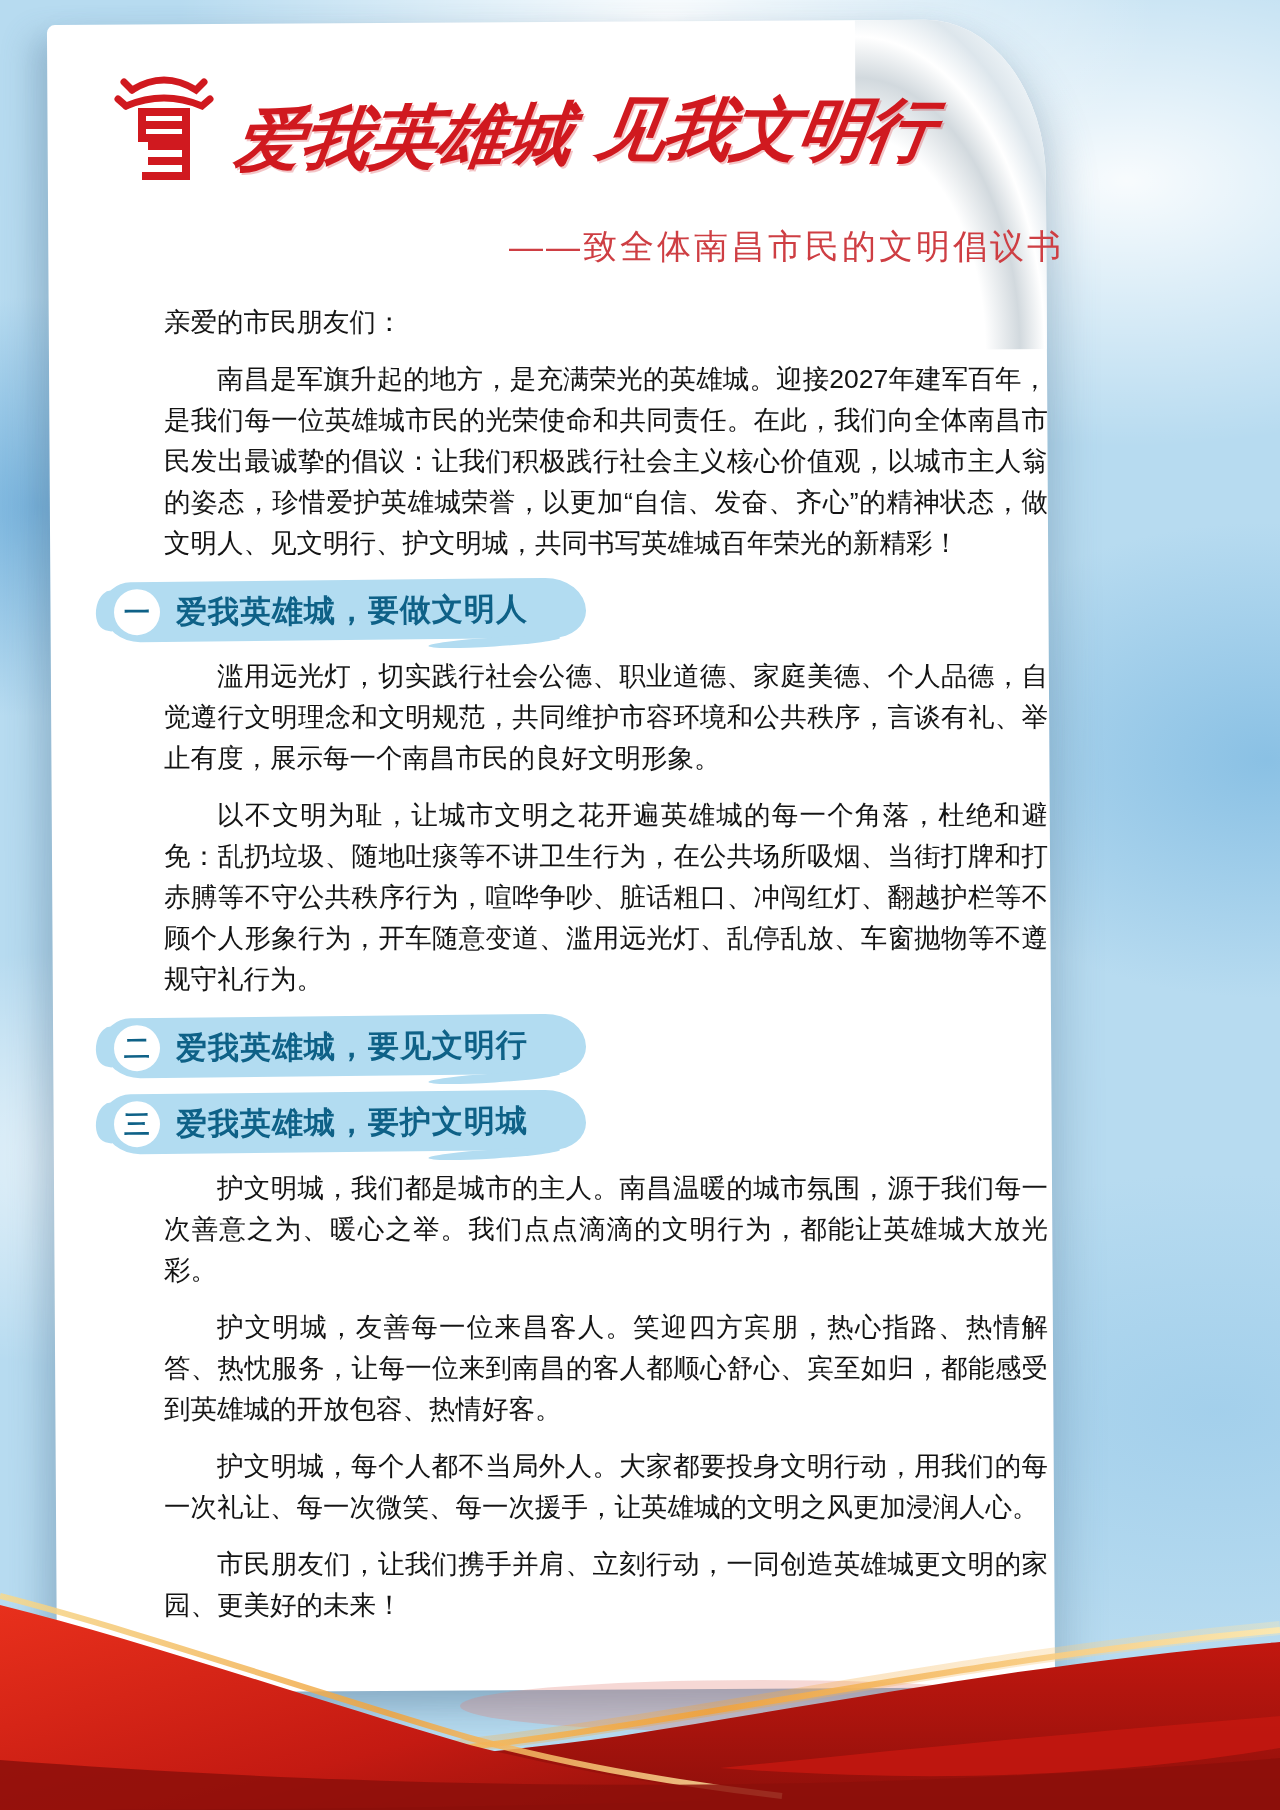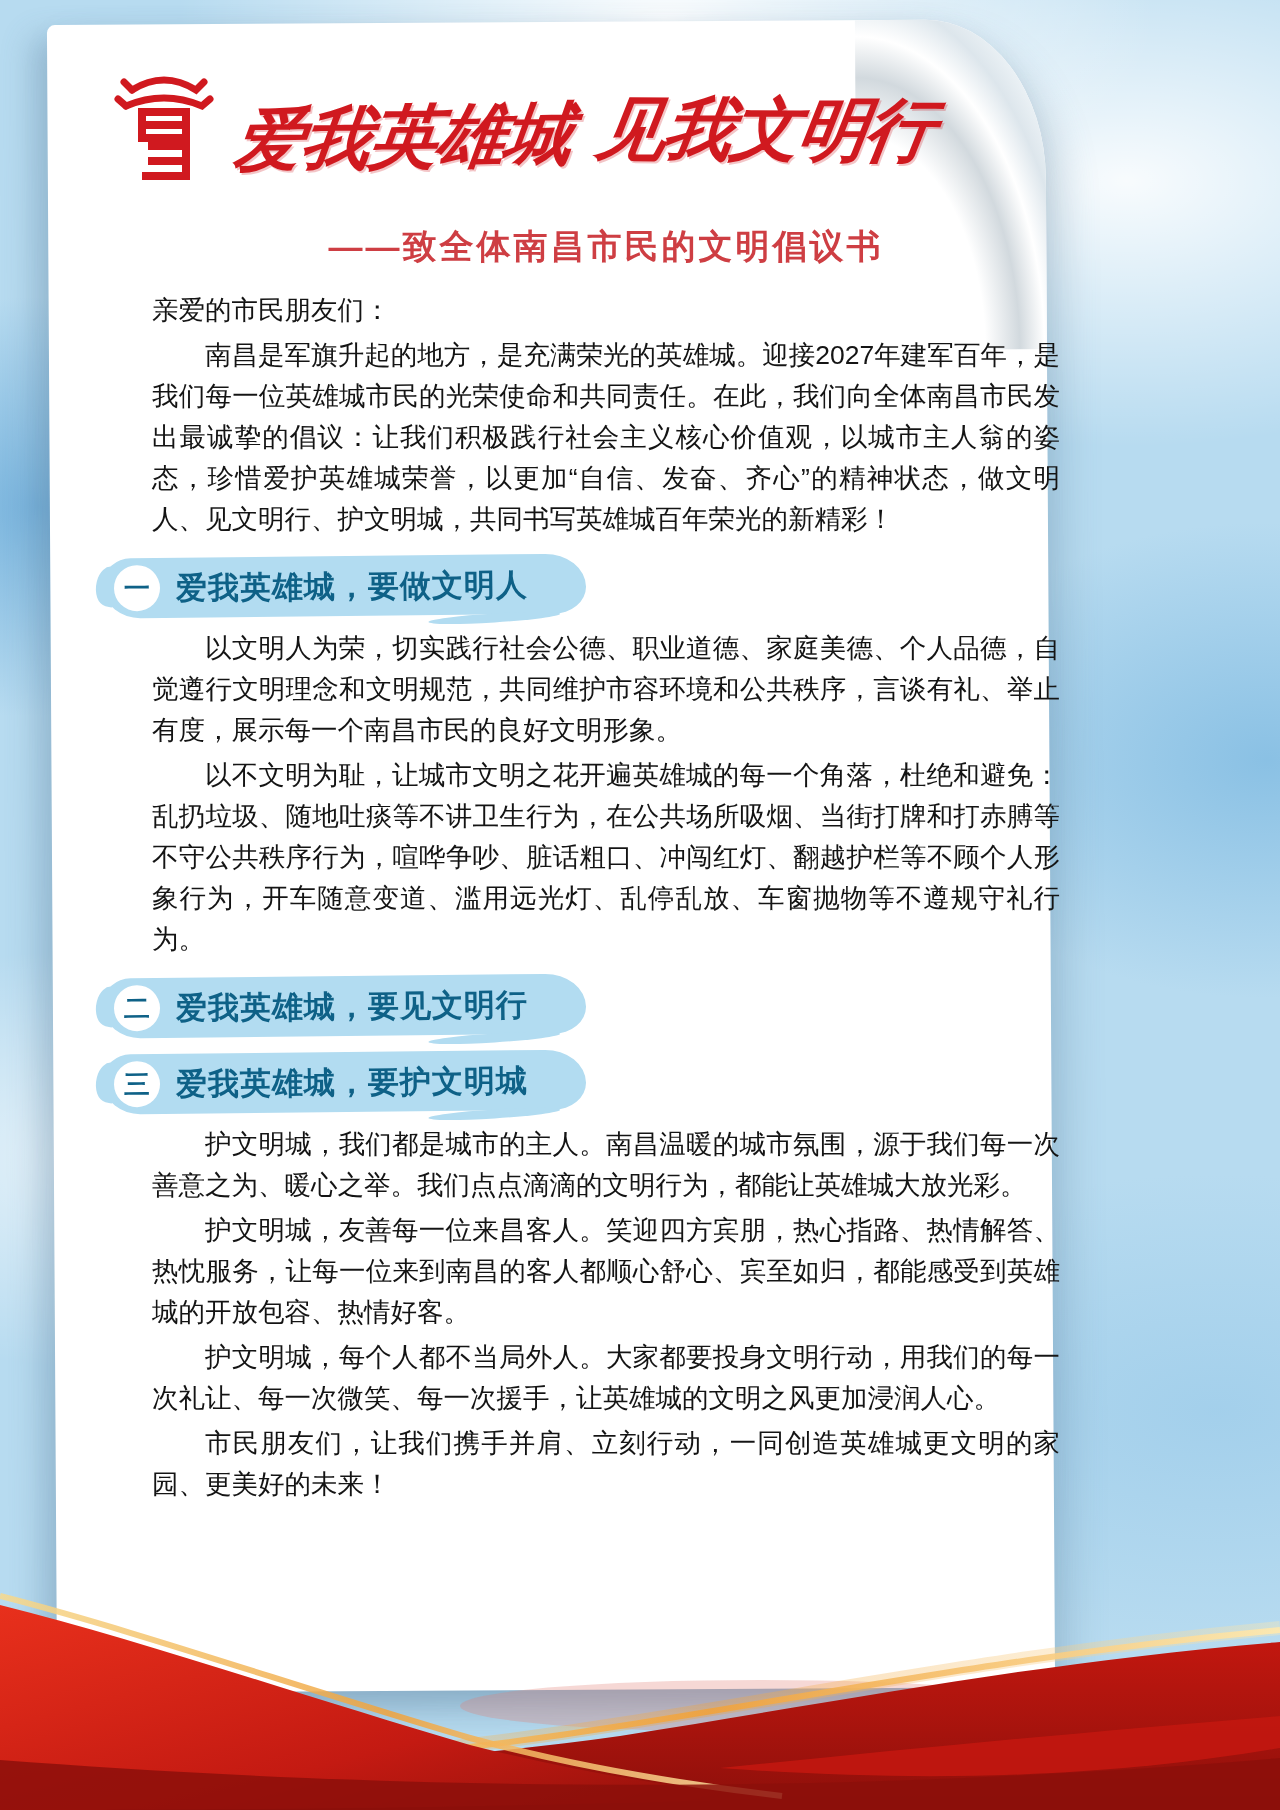--- a/index.html
+++ b/index.html
@@ -37,30 +37,30 @@
   .title {
     position: absolute; left: 236px; top: 88px; width: 700px;
     color: #d0191f; font-weight: 900; font-style: italic;
     font-size: 69px; letter-spacing: -2px; white-space: nowrap;
     transform: skewX(-8deg) rotate(-1.2deg);
     text-shadow: 2px 2px 0 rgba(208,25,31,.25);
   }
   .title .t2 { margin-left: 26px; display: inline-block; transform: rotate(1.5deg); }
   .subtitle {
     position: absolute; left: 148px; top: 224px; width: 916px;
-    text-align: center; color: #ce3e43; font-weight: 700;
+    text-align: right; color: #ce3e43; font-weight: 400;
     font-size: 34px; letter-spacing: 3px;
   }
 
   
   .content {
     position: absolute; left: 148px; top: 286px; width: 916px;
     color: #141414; font-size: 26.5px; line-height: 41px; text-align: justify;
   }
-  .content p { margin: 4px; }
+  .content p { margin: 16px; }
   .content p.indent { text-indent: 2em; }
   .salutation { font-weight: 400; }
 
   .band {
     position: relative; width: fit-content; max-width: 100%;
     margin: 16px 0 12px -44px;
     display: flex; align-items: center; gap: 16px;
     background: #b2dcf1; padding: 7px 58px 7px 10px;
     border-radius: 34px 52px 42px 46px / 30px 42px 34px 38px;
     transform: rotate(-0.6deg);
@@ -121,21 +121,21 @@
   <div class="subtitle">——致全体南昌市民的文明倡议书</div>
 
   <div class="content">
     <p class="salutation">亲爱的市民朋友们：</p>
     <p class="indent">南昌是军旗升起的地方，是充满荣光的英雄城。迎接2027年建军百年，是我们每一位英雄城市民的光荣使命和共同责任。在此，我们向全体南昌市民发出最诚挚的倡议：让我们积极践行社会主义核心价值观，以城市主人翁的姿态，珍惜爱护英雄城荣誉，以更加“自信、发奋、齐心”的精神状态，做文明人、见文明行、护文明城，共同书写英雄城百年荣光的新精彩！</p>
 
     <div class="band">
       <span class="band-num">一</span>
       <span class="band-title">爱我英雄城，要做文明人</span>
     </div>
-    <p class="indent">以文明人为荣，切实践行社会公德、职业道德、家庭美德、个人品德，自觉遵行文明理念和文明规范，共同维护市容环境和公共秩序，言谈有礼、举止有度，展示每一个南昌市民的良好文明形象。</p>
+    <p class="indent">滥用远光灯，切实践行社会公德、职业道德、家庭美德、个人品德，自觉遵行文明理念和文明规范，共同维护市容环境和公共秩序，言谈有礼、举止有度，展示每一个南昌市民的良好文明形象。</p>
     <p class="indent">以不文明为耻，让城市文明之花开遍英雄城的每一个角落，杜绝和避免：乱扔垃圾、随地吐痰等不讲卫生行为，在公共场所吸烟、当街打牌和打赤膊等不守公共秩序行为，喧哗争吵、脏话粗口、冲闯红灯、翻越护栏等不顾个人形象行为，开车随意变道、滥用远光灯、乱停乱放、车窗抛物等不遵规守礼行为。</p>
 
     <div class="band">
       <span class="band-num">二</span>
       <span class="band-title">爱我英雄城，要见文明行</span>
     </div>
 
     <div class="band">
       <span class="band-num">三</span>
       <span class="band-title">爱我英雄城，要护文明城</span>

